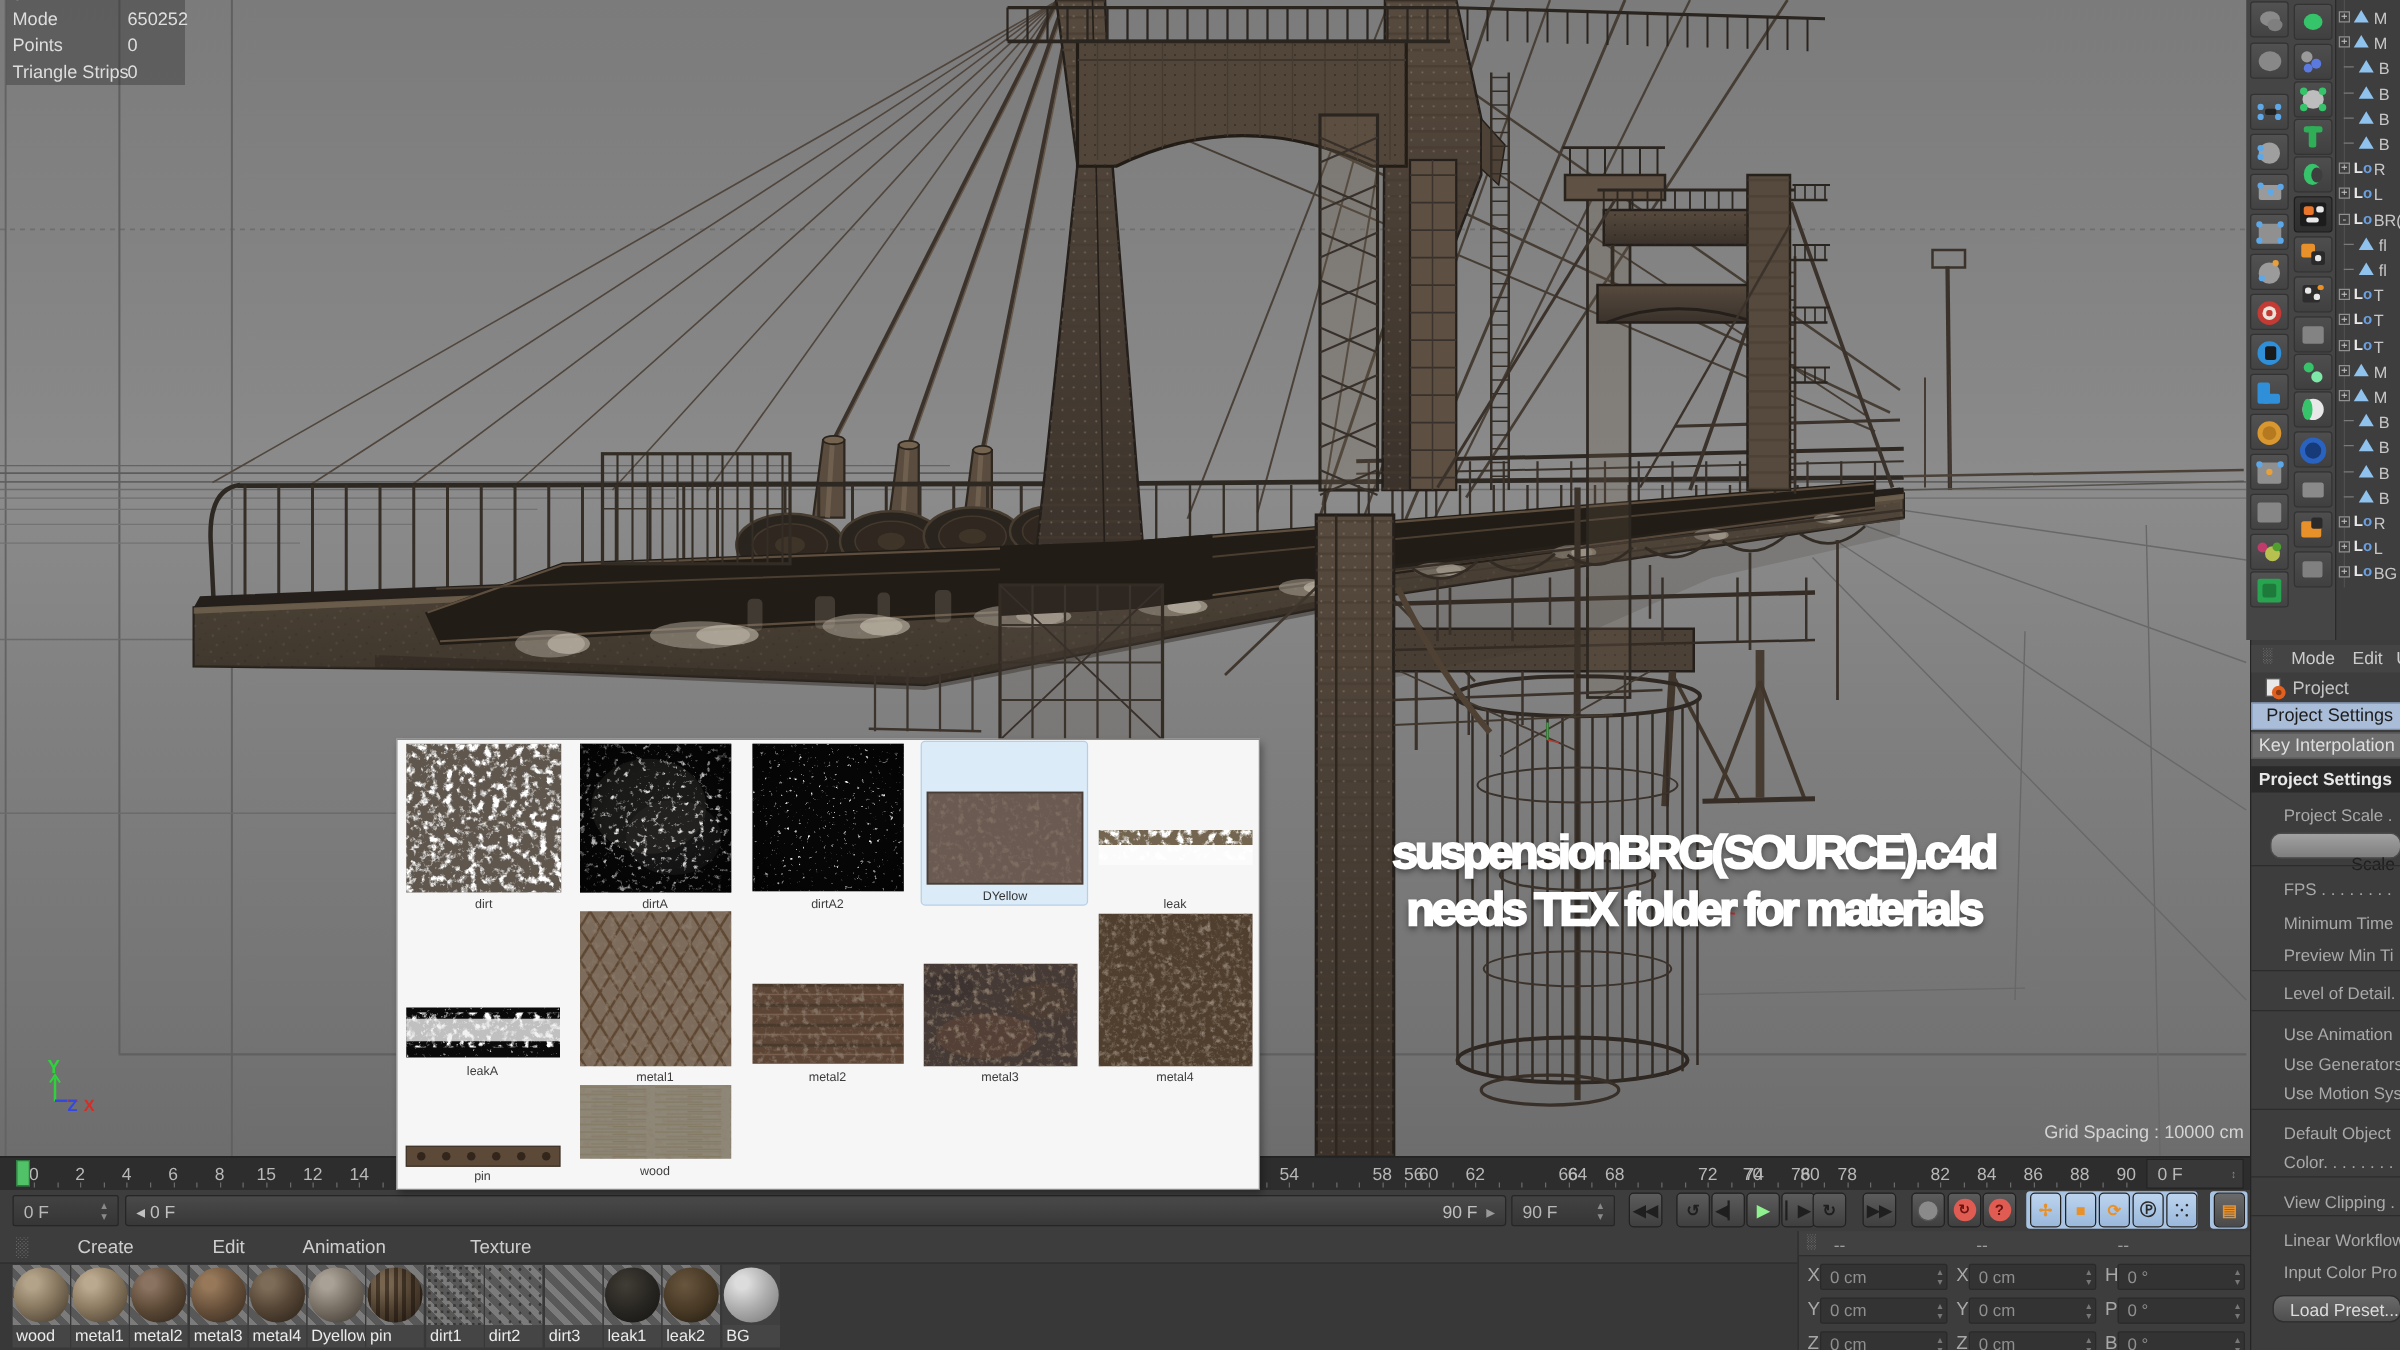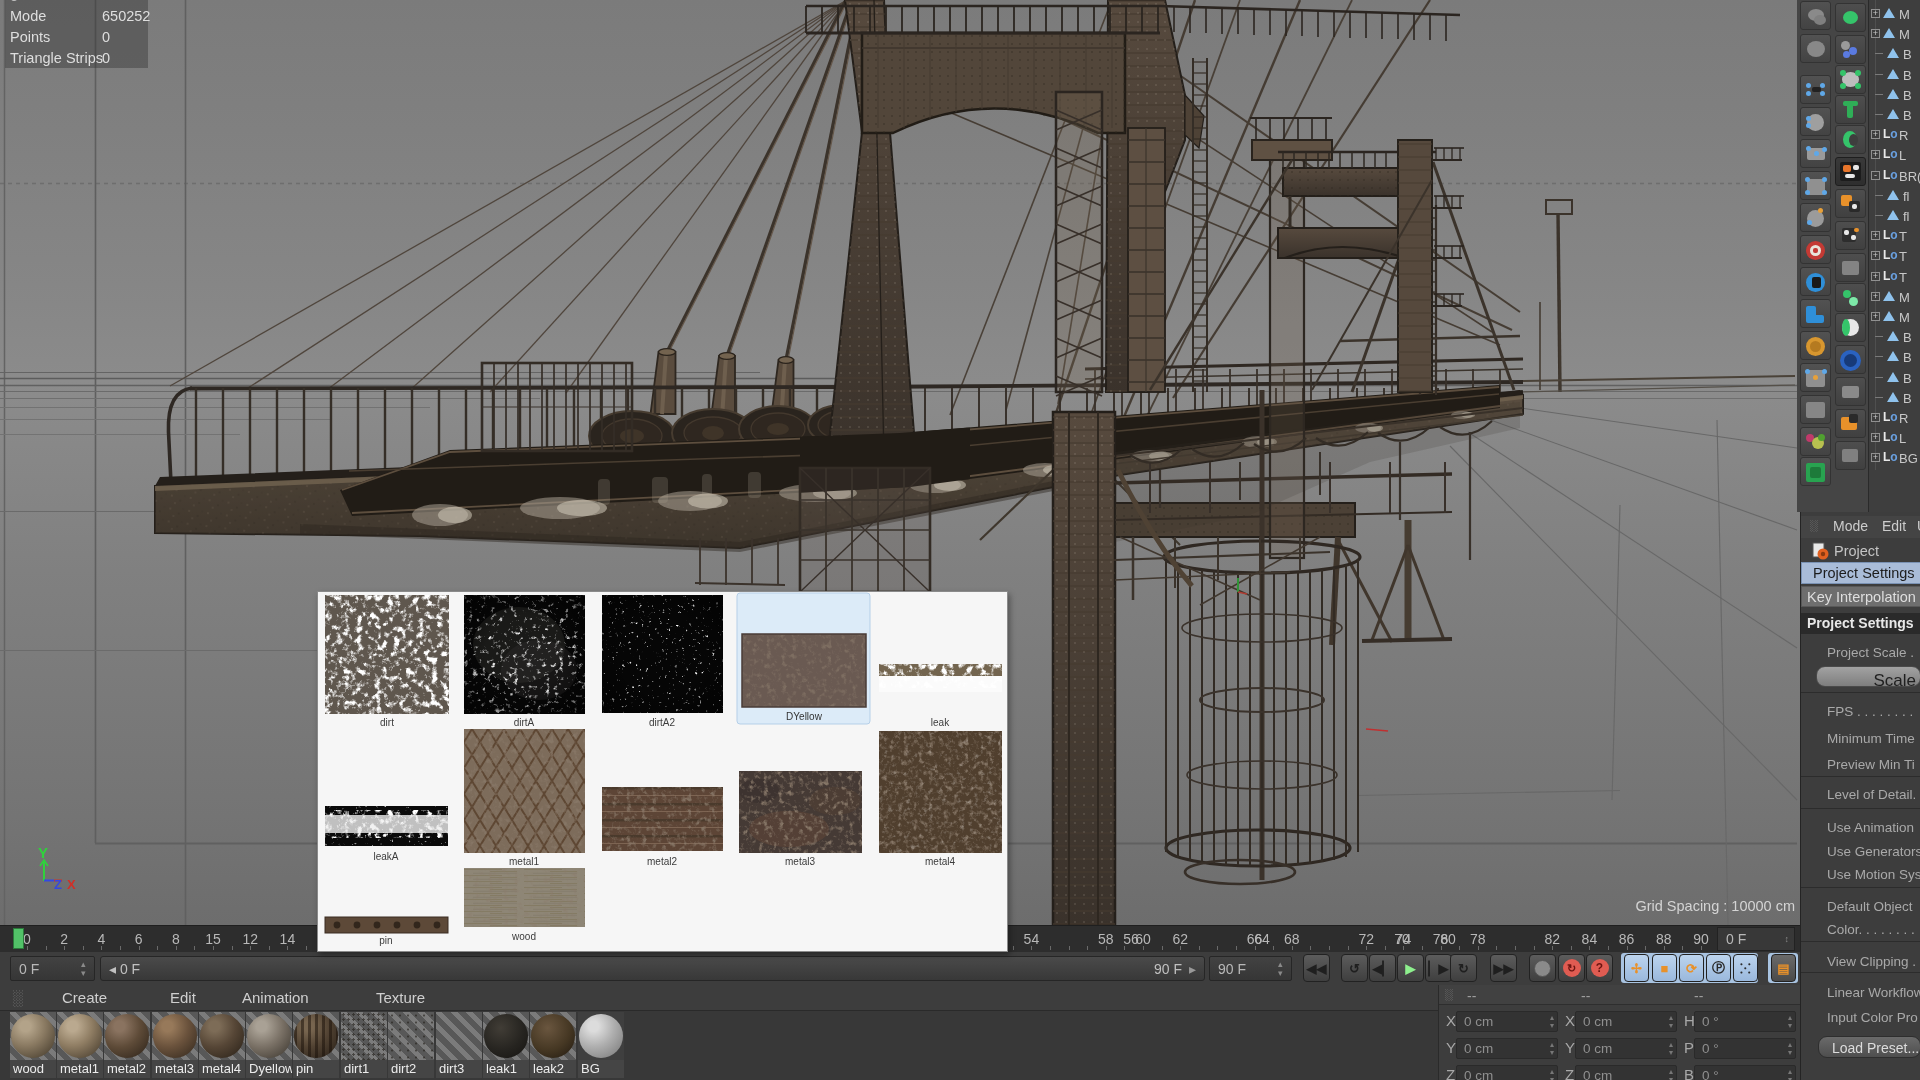--- a/index.html
+++ b/index.html
@@ -608,20 +608,21 @@
 </svg>
 <div id="stats">
 <div style="top:-12px;opacity:.8">e</div>
 <div style="top:8px">Mode</div>
       <div class="v" style="top:8px">650252</div>
 <div style="top:29px">Points</div>
       <div class="v" style="top:29px">0</div>
 <div style="top:50px">Triangle Strips</div>
       <div class="v" style="top:50px">0</div>
 </div>
+<div id="caption">suspensionBRG(SOURCE).c4d<br>needs TEX folder for materials</div>
 <div id="gridspacing">Grid Spacing : 10000 cm</div>
 <svg class="abs" style="left:28px;top:836px" width="70" height="60">
 <text x="10" y="22" fill="#2fd23c" font-size="15" font-weight="bold">Y</text>
 <line x1="16" y1="26" x2="16" y2="45" stroke="#2fd23c" stroke-width="2"></line>
       <path d="M12,30 L16,24 L20,30" fill="none" stroke="#2fd23c" stroke-width="1.6"></path>
 <line x1="16" y1="44.5" x2="26" y2="44.5" stroke="#3448e0" stroke-width="2"></line>
 <line x1="26" y1="44.5" x2="34" y2="44.5" stroke="#d03028" stroke-width="2"></line>
 <text x="26" y="53" fill="#3448e0" font-size="13" font-weight="bold">Z</text>
 <text x="39" y="53" fill="#d03028" font-size="13" font-weight="bold">X</text>
 </svg>
@@ -1304,21 +1305,21 @@
         <span style="position:absolute;left:11px;top:2px;color:#1c1c1c;font-size:14.5px">Project Settings</span>
       </div>
 <div class="row" style="top:74px;height:21px;background:#6e6e6e;border:1px solid #585858">
         <span style="position:absolute;left:5px;top:2px;color:#dedede;font-size:14.5px">Key Interpolation</span>
       </div>
 <div class="row" style="top:101px;height:21px;background:#2a2a2a">
         <span style="position:absolute;left:6px;top:2px;color:#e8e8e8;font-weight:bold;font-size:14px">Project Settings</span>
       </div>
 <div class="row" style="top:133px;left:26px">Project Scale .</div>
 <div class="btn" style="left:15px;top:154px;width:105px;height:21px;background:linear-gradient(#a2a2a2,#7e7e7e);border-color:#4a4a4a">
-        <span style="position:absolute;right:4px;top:4px;font-size:17px;color:#1f1f1f">Scale</span>
+        <span style="position:absolute;right:4px;top:16px;font-size:14px;color:#1f1f1f">Scale</span>
       </div>
 <div class="sep" style="top:180px"></div>
 <div class="row" style="top:192px;left:26px">FPS . . . . . . . .</div>
 <div class="row" style="top:219px;left:26px">Minimum Time</div>
 <div class="row" style="top:245px;left:26px">Preview Min Ti</div>
 <div class="sep" style="top:264px"></div>
 <div class="row" style="top:275px;left:26px">Level of Detail.</div>
 <div class="sep" style="top:296px"></div>
 <div class="row" style="top:308px;left:26px">Use Animation</div>
 <div class="row" style="top:332px;left:26px">Use Generators</div>

